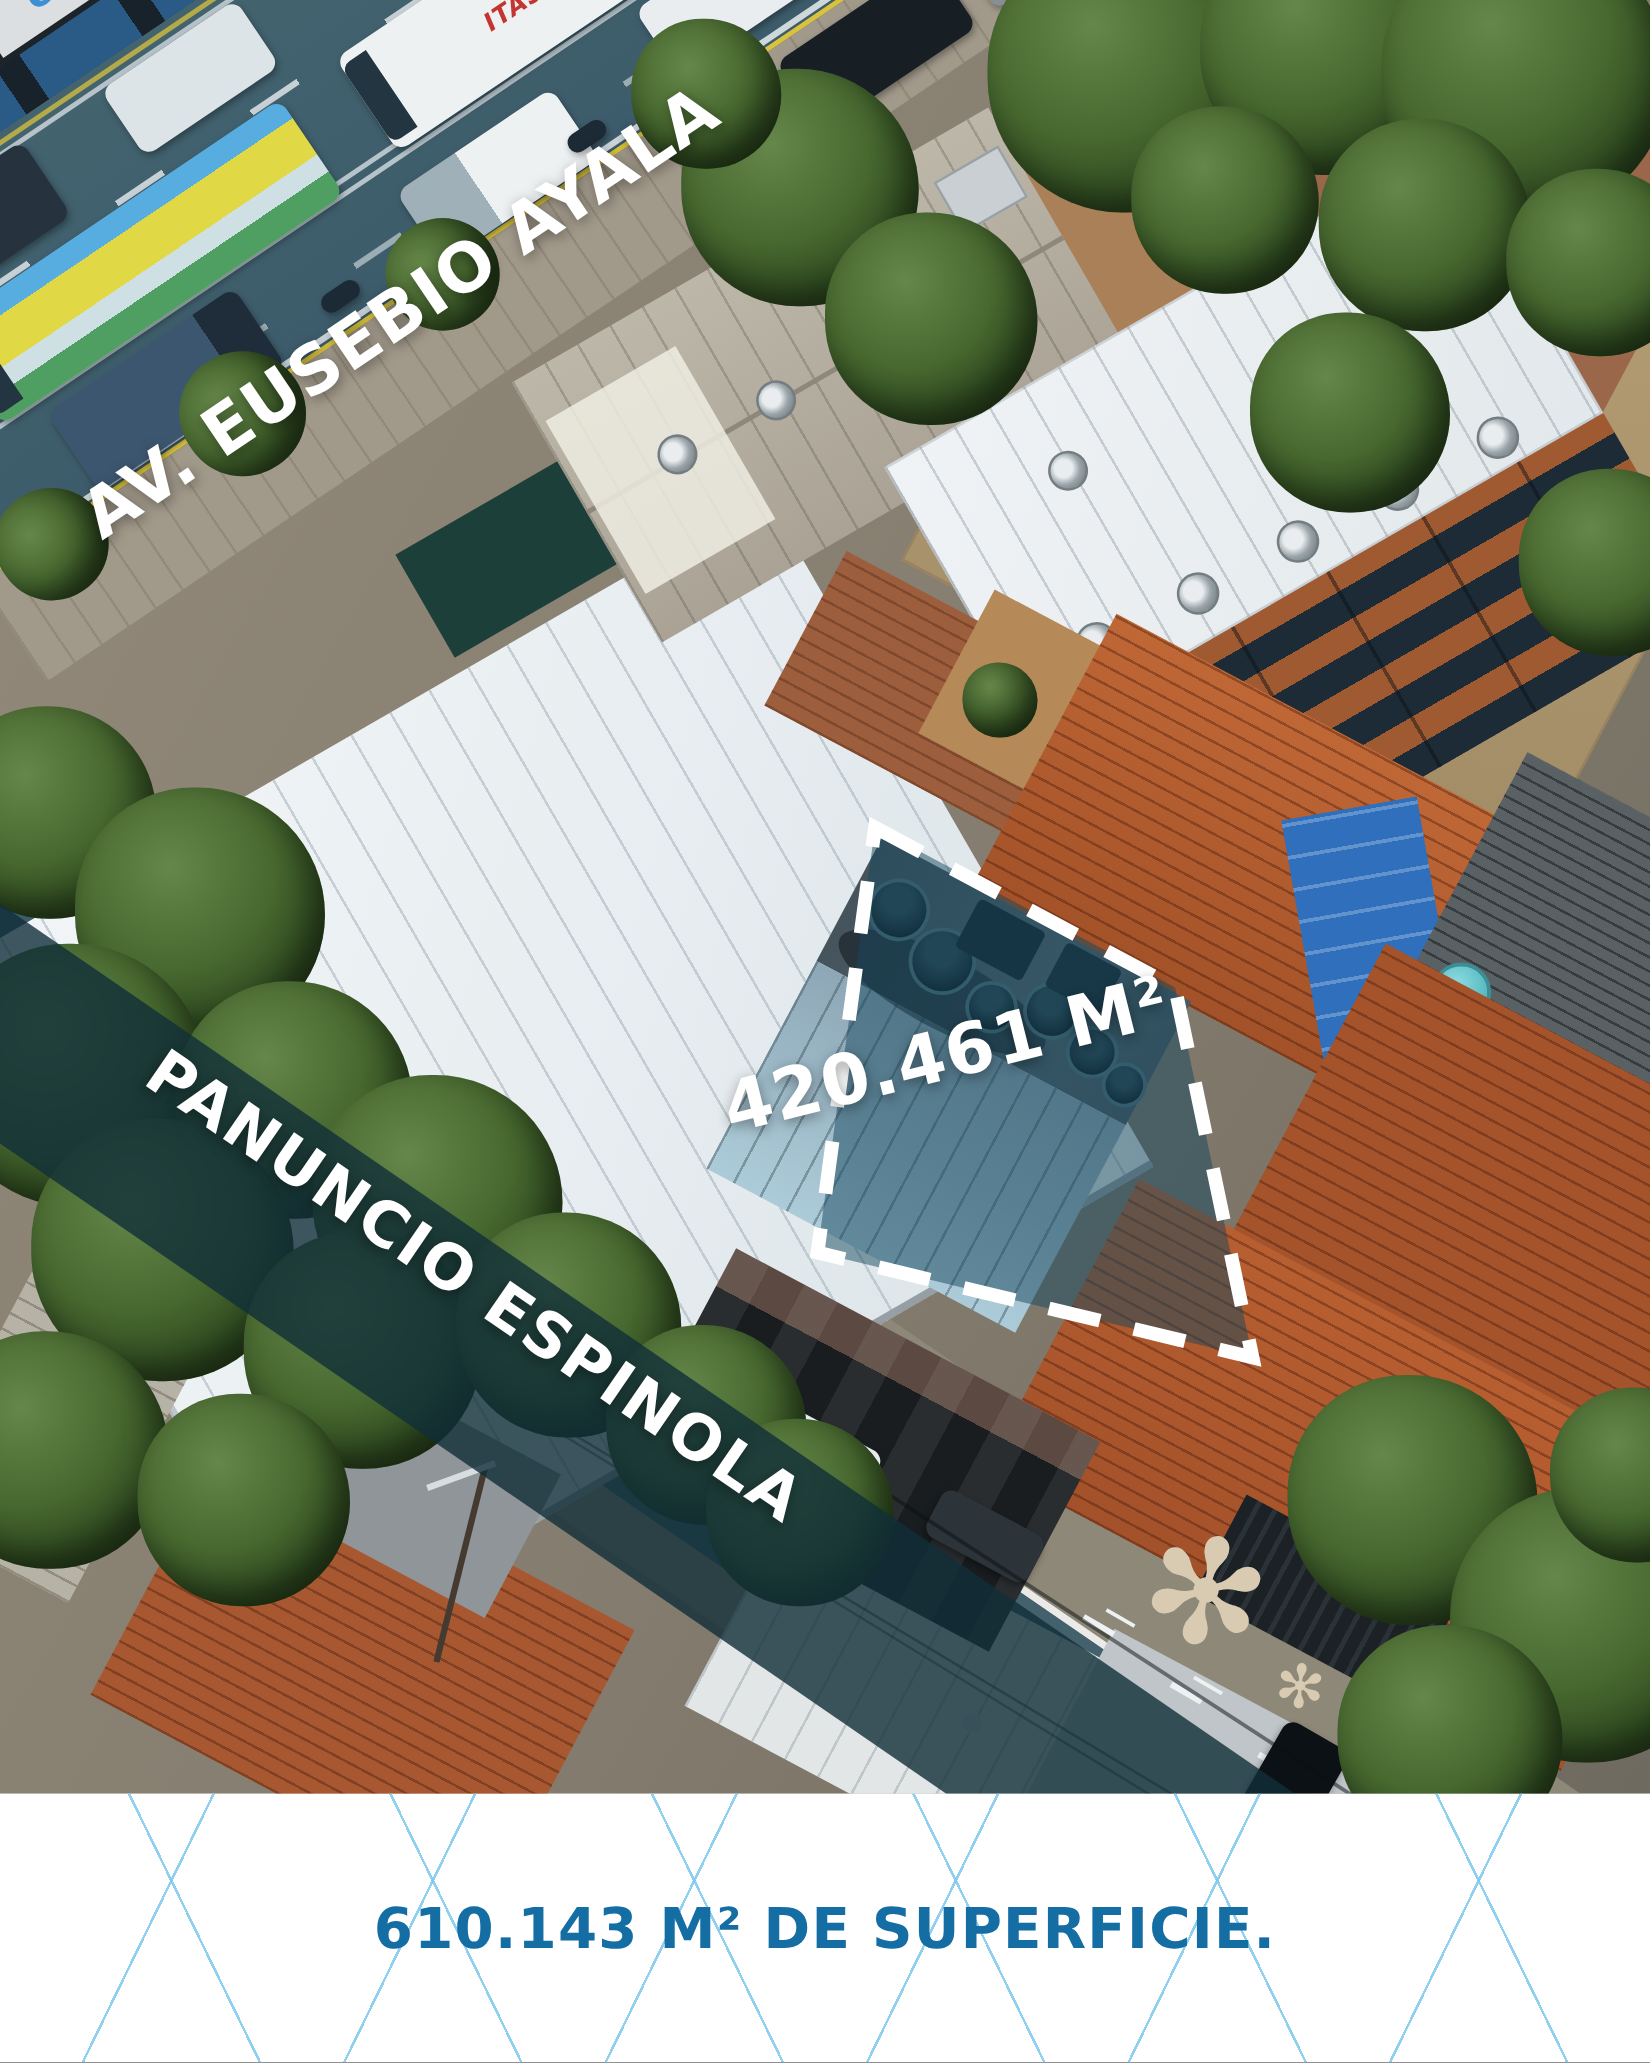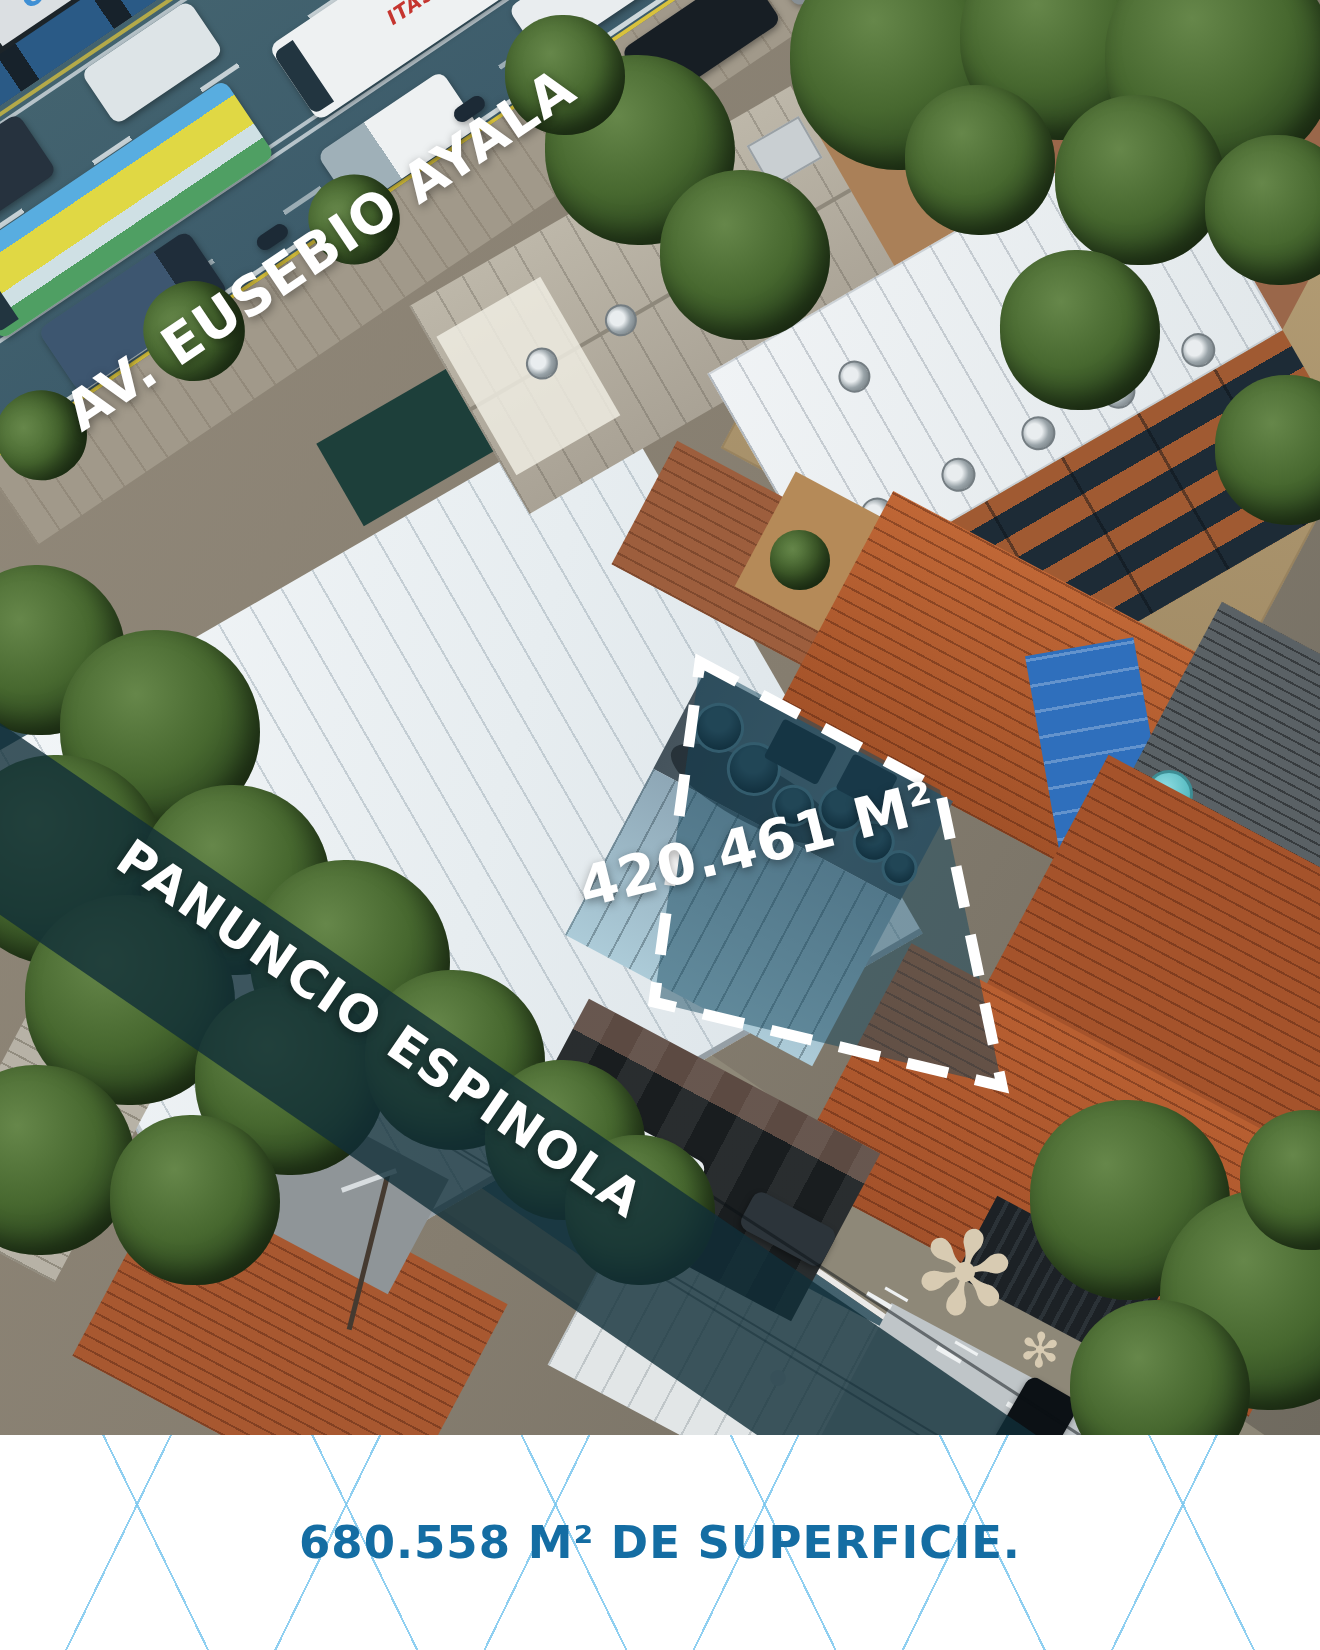--- a/index.html
+++ b/index.html
@@ -195,15 +195,15 @@
       <polygon points="700,662 940,790 1002,1086 654,1002" fill="rgba(21,72,94,0.5)"></polygon>
       <polygon points="700,662 940,790 1002,1086 654,1002" fill="none" stroke="#ffffff" stroke-width="11" stroke-dasharray="42 28"></polygon>
     </svg>
 
     <div class="lbl" style="left:507px;top:812px;width:500px;font-size:56px;letter-spacing:1px;transform:rotate(-14deg);">420.461 M²</div>
     <div class="lbl" style="left:55px;top:1000px;width:650px;font-size:50px;letter-spacing:2px;transform:rotate(34.5deg);">PANUNCIO ESPINOLA</div>
     <div class="lbl" style="left:10px;top:218px;width:620px;font-size:54px;letter-spacing:1px;transform:rotate(-34deg);">AV. EUSEBIO AYALA</div>
   </div>
 
   <div class="caption">
-    <span>680.558 M² DE SUPERFICIE.</span>
+    <span>610.143 M² DE SUPERFICIE.</span>
   </div>
 </div>
 
 </body></html>

